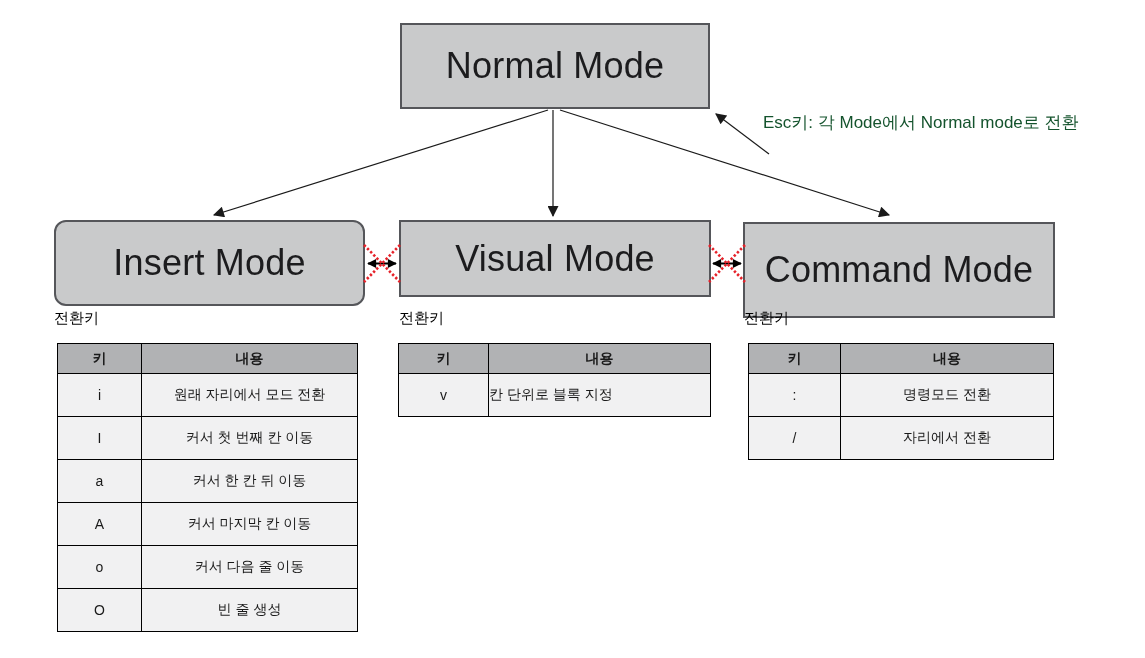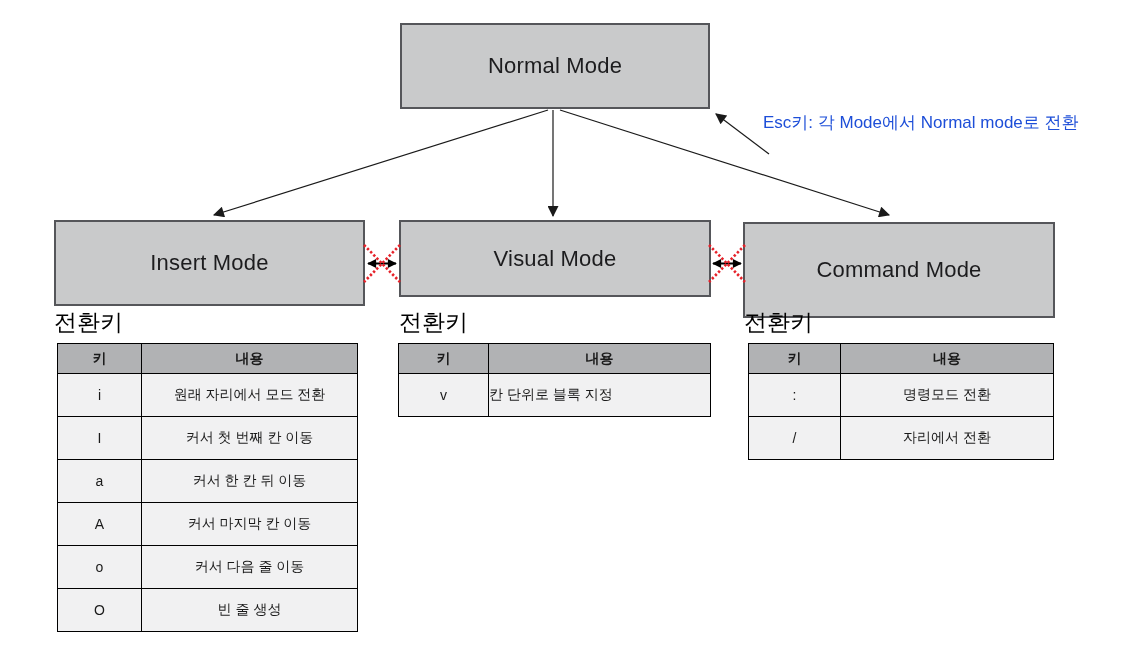--- a/index.html
+++ b/index.html
@@ -12,39 +12,39 @@
     overflow: hidden;
   }
   .mode-box {
     position: absolute;
     box-sizing: border-box;
     background: #c9cacb;
     border: 2px solid #55565a;
     display: flex;
     align-items: center;
     justify-content: center;
-    font-size: 22px;
+    font-size: 36px;
     color: #1c1c1e;
     letter-spacing: 0.2px;
     z-index: 2;
   }
   .switch-label {
     position: absolute;
-    font-size: 23px;
+    font-size: 15px;
     font-weight: 500;
     color: #000000;
     z-index: 2;
     line-height: 1.1;
   }
   .esc-note {
     position: absolute;
     left: 763px;
     top: 111px;
     font-size: 17px;
-    color: #1d4ed8;
+    color: #14532d;
     white-space: nowrap;
     z-index: 2;
   }
   table.keytable {
     position: absolute;
     border-collapse: collapse;
     table-layout: fixed;
     z-index: 2;
   }
   table.keytable th, table.keytable td {
@@ -77,21 +77,21 @@
 </style>
 </head>
 <body>
 
 <div id="canvas">
 
   <div class="mode-box" style="left:400px; top:23px; width:310px; height:86px;">
     <span>Normal Mode</span>
   </div>
 
-  <div class="mode-box" style="left:54px; top:220px; width:311px; height:86px;">
+  <div class="mode-box" style="left:54px; top:220px; width:311px; height:86px;border-radius:12px;">
     <span>Insert Mode</span>
   </div>
 
   <div class="mode-box" style="left:399px; top:220px; width:312px; height:77px;">
     <span>Visual Mode</span>
   </div>
 
   <div class="mode-box" style="left:743px; top:222px; width:312px; height:96px;">
     <span>Command Mode</span>
   </div>

